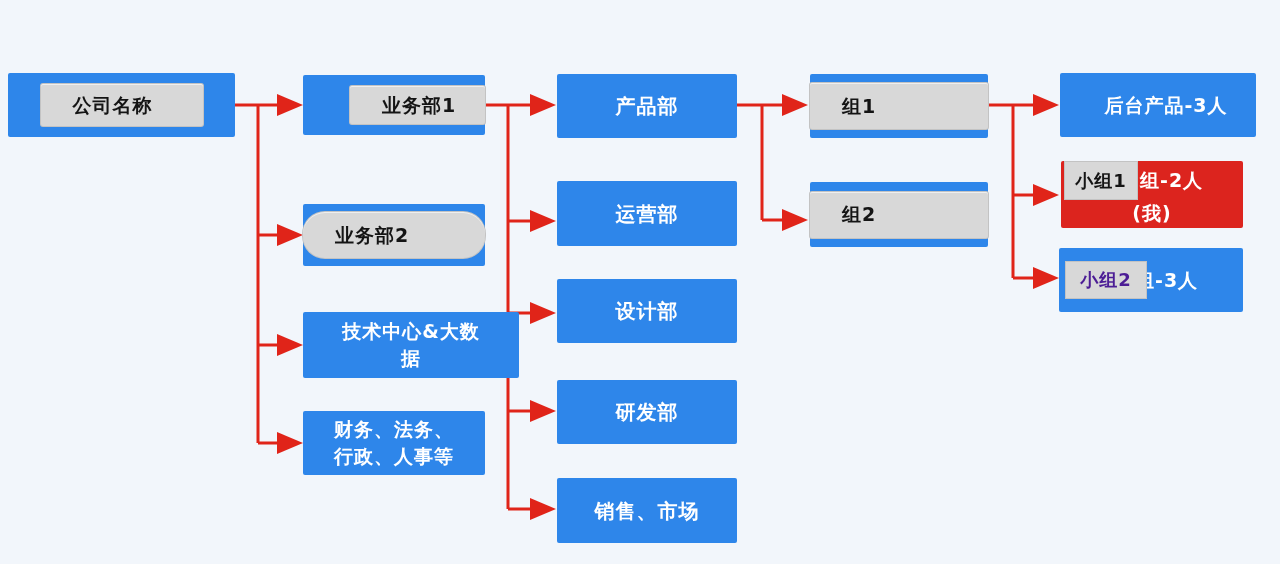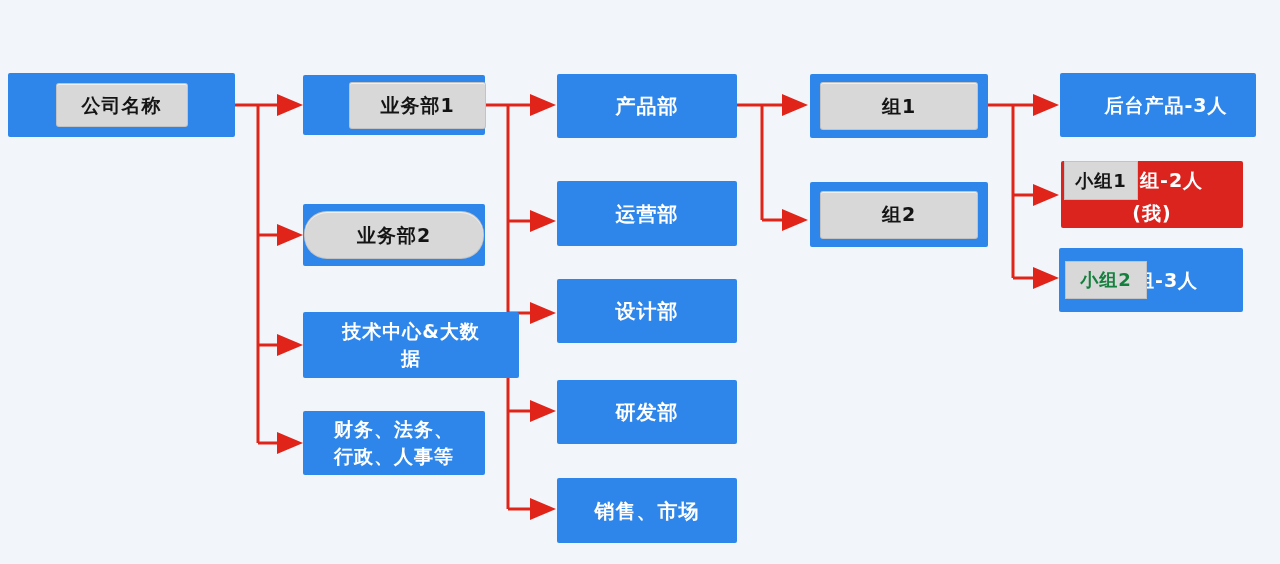--- a/index.html
+++ b/index.html
@@ -15,31 +15,31 @@
   .node{
     position:absolute;z-index:2;
     background:var(--node-blue,#2e86ea);
     color:#fff;font-weight:bold;font-size:20px;letter-spacing:1px;
     display:flex;align-items:center;justify-content:center;
     text-align:center;border-radius:2px;line-height:1.4;
   }
   .node .inner{
     background:var(--label-gray,#d8d8d8);
     color:#141414;font-size:19px;letter-spacing:1px;
-    display:flex;align-items:center;justify-content:center;
-    border-radius:2px;box-shadow:inset 0 1px 0 rgba(255,255,255,.6), 0 0 0 1px #c3c3c3;
+    display:flex;align-items:center;
+    border-radius:2px;box-shadow:inset 0 1px 0 rgba(255,255,255,.6), 0 0 0 1px #c3c3c3;padding-left:32px;
   }
   .node .line{display:block;}
 
   
   .n-company{left:8px;top:73px;width:227px;height:64px;}
   .n-company .inner{width:130px;height:42px;}
   
   .n-biz1{left:303px;top:75px;width:182px;height:60px;}
-  .n-biz1 .inner{width:148px;height:45px;margin-left:47px;}
+  .n-biz1 .inner{width:148px;height:38px;margin-left:47px;}
   .n-biz2{left:303px;top:204px;width:182px;height:62px;}
   .n-biz2 .inner{width:178px;height:46px;border-radius:22px;}
   .n-tech{left:303px;top:312px;width:216px;height:66px;font-size:19px;}
   .n-finance{left:303px;top:411px;width:182px;height:64px;font-size:19px;}
   
   .n-product{left:557px;top:74px;width:180px;height:64px;}
   .n-ops{left:557px;top:181px;width:180px;height:65px;}
   .n-design{left:557px;top:279px;width:180px;height:64px;}
   .n-rnd{left:557px;top:380px;width:180px;height:64px;}
   .n-sales{left:557px;top:478px;width:180px;height:65px;text-align:center;}
@@ -63,21 +63,21 @@
   }
   .n-mygroup .row1 .txt{margin-left:3px;}
   .n-mygroup .row2{width:100%;text-align:center;}
   .n-subgroup2{left:1059px;top:248px;width:184px;height:64px;font-size:19px;}
   .n-subgroup2 .txt{
     position:absolute;left:76px;top:0;height:64px;z-index:1;
     display:flex;align-items:center;
   }
   .n-subgroup2 .tag{
     position:absolute;left:7px;top:14px;width:80px;height:36px;z-index:2;
-    background:var(--label-gray,#d8d8d8);color:#15803d;font-size:18px;
+    background:var(--label-gray,#d8d8d8);color:#4c1d95;font-size:18px;
     display:flex;align-items:center;justify-content:center;
     box-shadow:0 0 0 1px #c3c3c3;
   }
 </style>
 </head>
 <body>
 
 <div class="canvas">
 
   <svg class="edges" width="1280" height="564" viewBox="0 0 1280 564">

